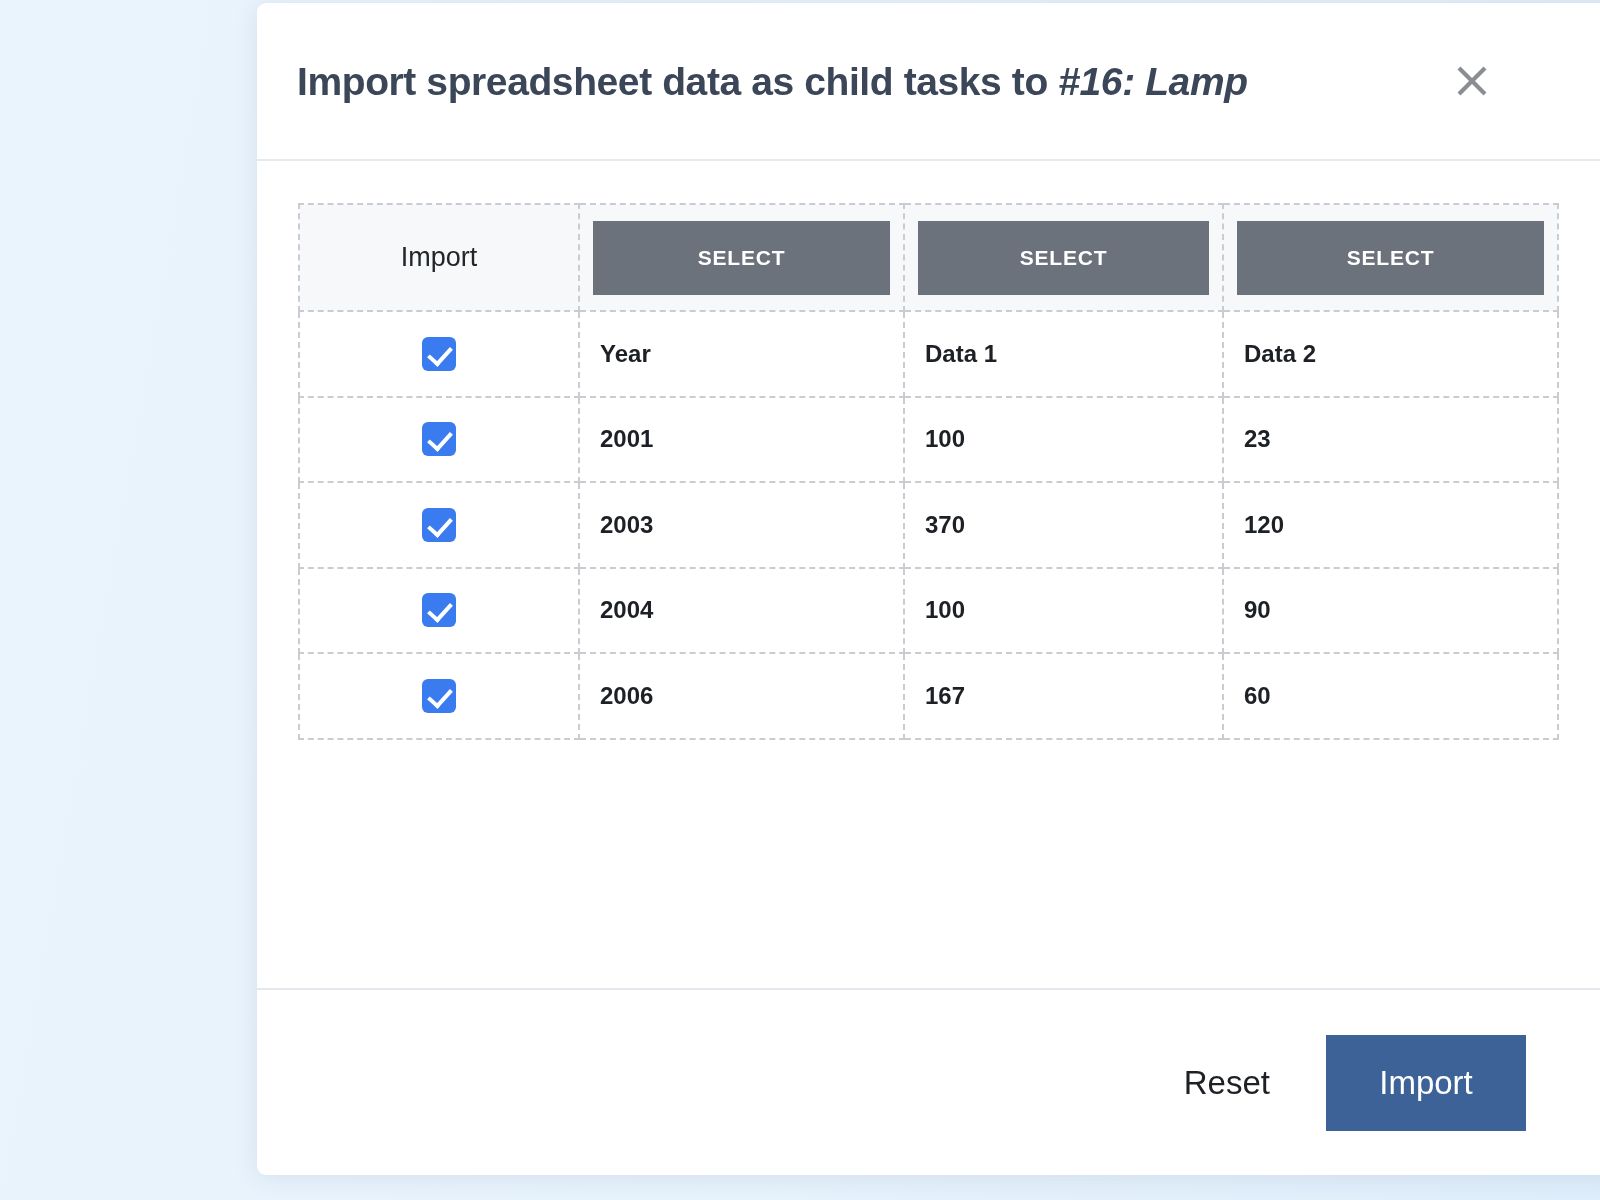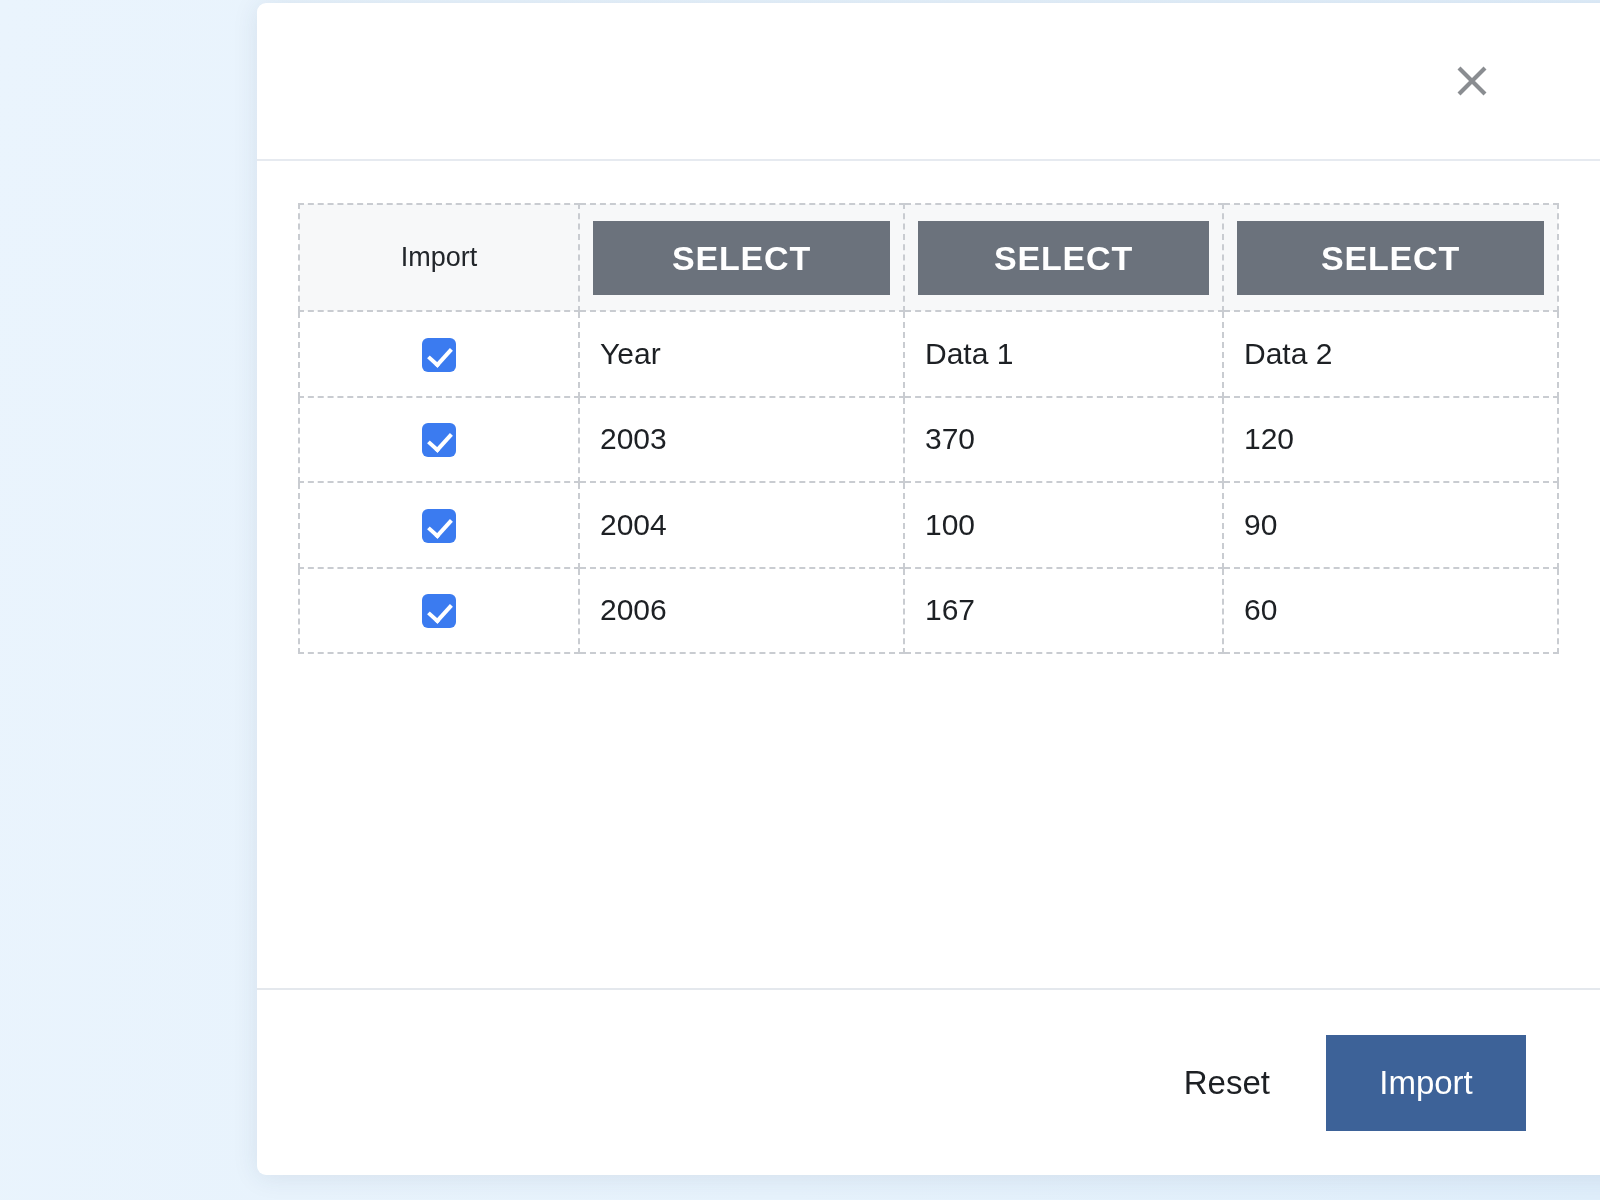--- a/index.html
+++ b/index.html
@@ -111,35 +111,35 @@
 
   .select-btn {
     display: block;
     width: 100%;
     height: 74px;
     background: #6b727c;
     color: #ffffff;
     border: none;
     border-radius: 0;
     font-family: "Liberation Sans", sans-serif;
-    font-size: 34px;
+    font-size: 21px;
     font-weight: 700;
     letter-spacing: 0.8px;
     cursor: pointer;
     line-height: 74px;
     padding: 0;
   }
 
   tbody td {
     height: 85.5px;
     background: #ffffff;
     padding: 0 20px;
-    font-size: 30px;
+    font-size: 24px;
     color: #1d2024;
-    font-weight: 400;
+    font-weight: 700;
   }
 
   td.cell-checkbox {
     text-align: center;
     padding: 0;
   }
 
   .checkbox {
     display: inline-block;
     width: 34px;
@@ -197,20 +197,23 @@
     cursor: pointer;
     line-height: 96px;
   }
 </style>
 </head>
 <body>
 
 <div class="modal">
 
   <div class="modal-header">
+    <div class="modal-title">
+      <span>Import spreadsheet data as child tasks to </span><span class="task-ref">#16: Lamp</span>
+    </div>
     <button class="close-btn">
       <span>
         <svg width="34" height="34" viewBox="0 0 34 34">
           <path d="M4 4 L30 30 M30 4 L4 30" stroke="#8a8d91" stroke-width="4.2" stroke-linecap="butt"></path>
         </svg>
       </span>
     </button>
   </div>
 
   <div class="modal-body">
@@ -241,20 +244,28 @@
 
         <tr>
           <td class="cell-checkbox">
             <span class="checkbox"></span>
           </td>
           <td>Year</td>
           <td>Data 1</td>
           <td>Data 2</td>
         </tr>
 
+        <tr>
+          <td class="cell-checkbox">
+            <span class="checkbox"></span>
+          </td>
+          <td>2001</td>
+          <td>100</td>
+          <td>23</td>
+        </tr>
 
 
         <tr>
           <td class="cell-checkbox">
             <span class="checkbox"></span>
           </td>
           <td>2003</td>
           <td>370</td>
           <td>120</td>
         </tr>

